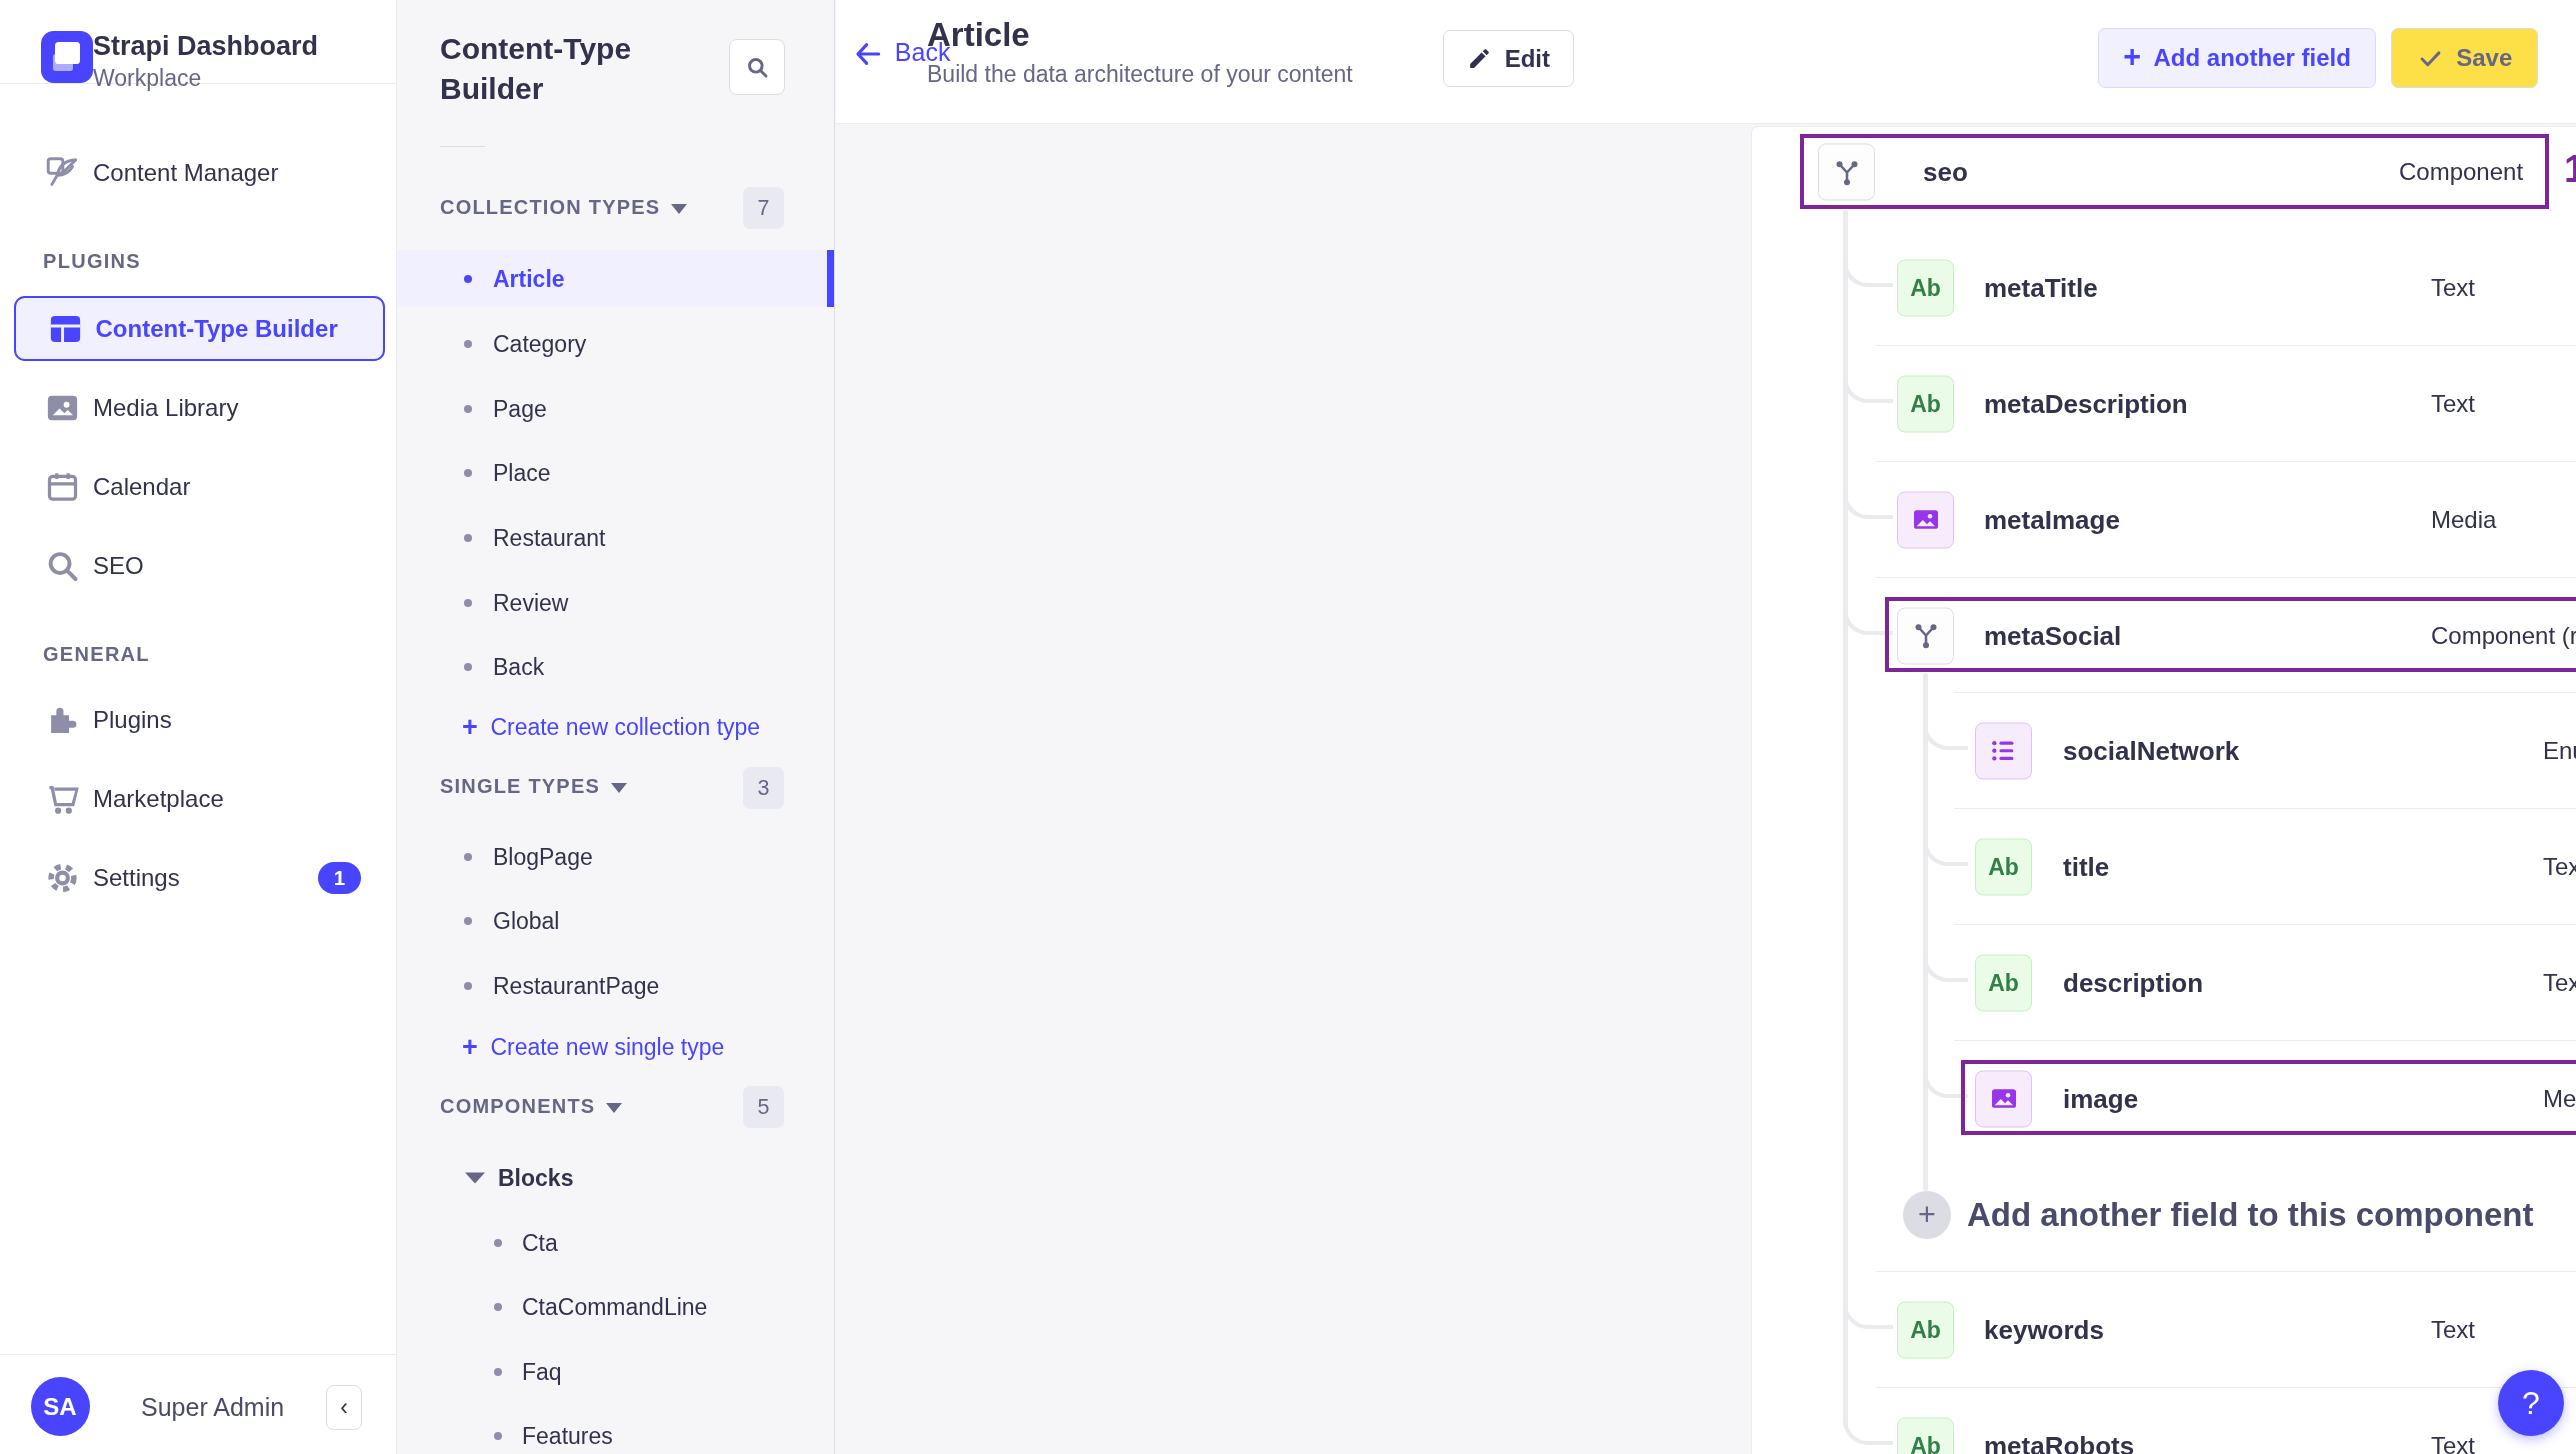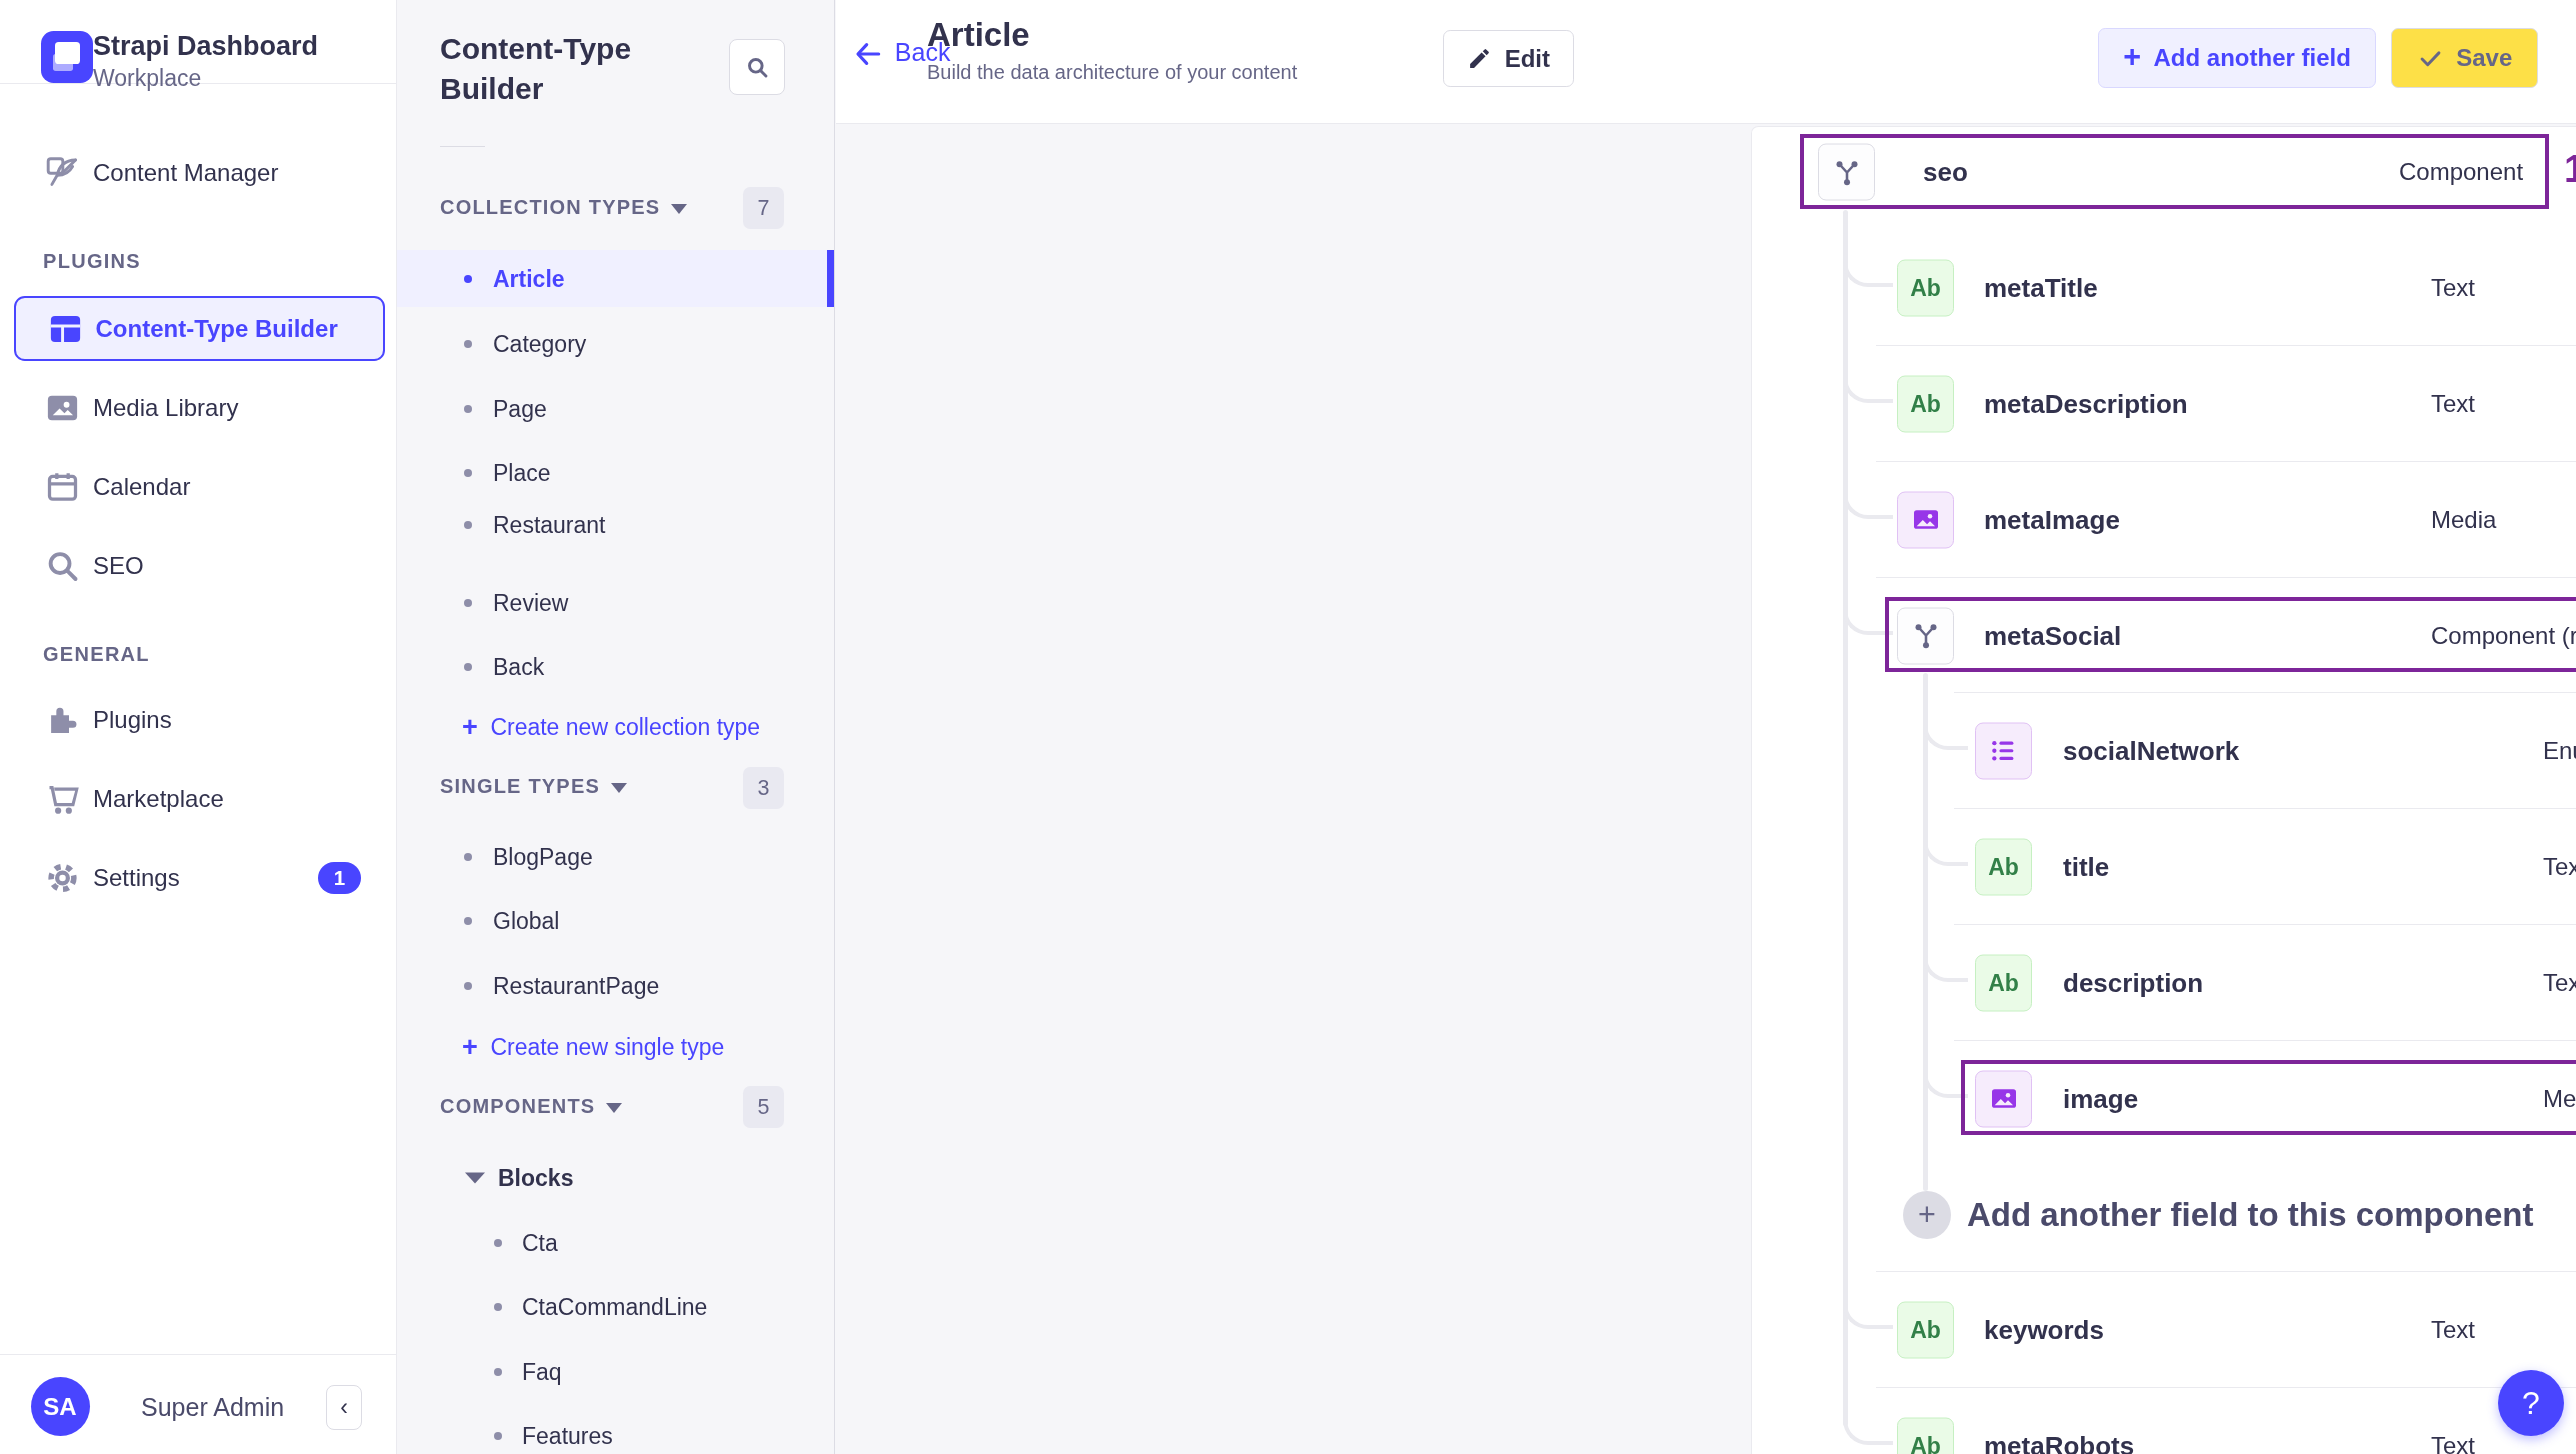--- a/index.html
+++ b/index.html
@@ -56,21 +56,21 @@
   .grp-item .gcaret{position:absolute;left:68px;top:50%;transform:translateY(-50%);width:0;height:0;border-left:10px solid transparent;border-right:10px solid transparent;border-top:11.7px solid var(--text2);}
   .grp-item .glabel{position:absolute;left:101px;top:50%;transform:translateY(-50%);font-size:23px;font-weight:600;color:var(--text);}
   .sub-item .bullet{left:97px;}
   .sub-item .tlabel{left:125px;}
 
   
   #main{position:absolute;left:836px;top:0;width:1740px;height:1454px;background:var(--bg);}
   #mainheader{position:absolute;left:0;top:0;width:1740px;height:124px;background:#fff;border-bottom:0.9px solid var(--border);}
   .back{position:absolute;left:16px;top:38px;display:flex;align-items:flex-start;gap:10.8px;color:var(--primary);font-size:25px;cursor:pointer;}
   .pgtitle{position:absolute;left:91px;top:16px;font-size:33px;font-weight:bold;color:var(--text);}
-  .pgsub{position:absolute;left:91px;top:61px;font-size:20px;color:var(--text2);}
+  .pgsub{position:absolute;left:91px;top:61px;font-size:23px;color:var(--text2);}
   .btn{position:absolute;border-radius:7.2px;display:flex;align-items:center;justify-content:center;gap:12.6px;cursor:pointer;font-size:24px;font-weight:600;}
   .btn-edit{left:607px;top:30px;width:131px;height:57px;background:#fff;border:0.9px solid var(--border2);color:var(--text);}
   .btn-add{left:1262px;top:28px;width:278px;height:60px;background:var(--primary-bg);border:1.8px solid var(--primary-border);color:var(--primary);}
   .btn-add .plus{font-size:30.5px;font-weight:bold;margin-top:-2.7px;}
   .btn-save{left:1555px;top:28px;width:147px;height:60px;background:#fde047;border:0.9px solid var(--border2);color:var(--text2);}
 
   
   #card{position:absolute;left:915px;top:126px;width:1568px;height:1328px;background:#fff;border:0.9px solid var(--border);border-bottom:none;border-radius:7.2px 7.2px 0 0;}
   .frow{position:absolute;left:0;width:1568px;height:117px;}
   .ficon{position:absolute;top:50%;transform:translateY(-50%);width:57px;height:57px;border-radius:8px;display:flex;align-items:center;justify-content:center;font-size:23px;font-weight:bold;}
@@ -227,21 +227,21 @@
       <span class="tlabel">Category</span>
     </div>
     <div class="ts-item" style="top:380px">
       <span class="bullet"></span>
       <span class="tlabel">Page</span>
     </div>
     <div class="ts-item" style="top:444px">
       <span class="bullet"></span>
       <span class="tlabel">Place</span>
     </div>
-    <div class="ts-item" style="top:496px">
+    <div class="ts-item" style="top:509px">
       <span class="bullet"></span>
       <span class="tlabel">Restaurant</span>
     </div>
     <div class="ts-item" style="top:574px">
       <span class="bullet"></span>
       <span class="tlabel">Review</span>
     </div>
     <div class="ts-item" style="top:638px">
       <span class="bullet"></span>
       <span class="tlabel">Back</span>

